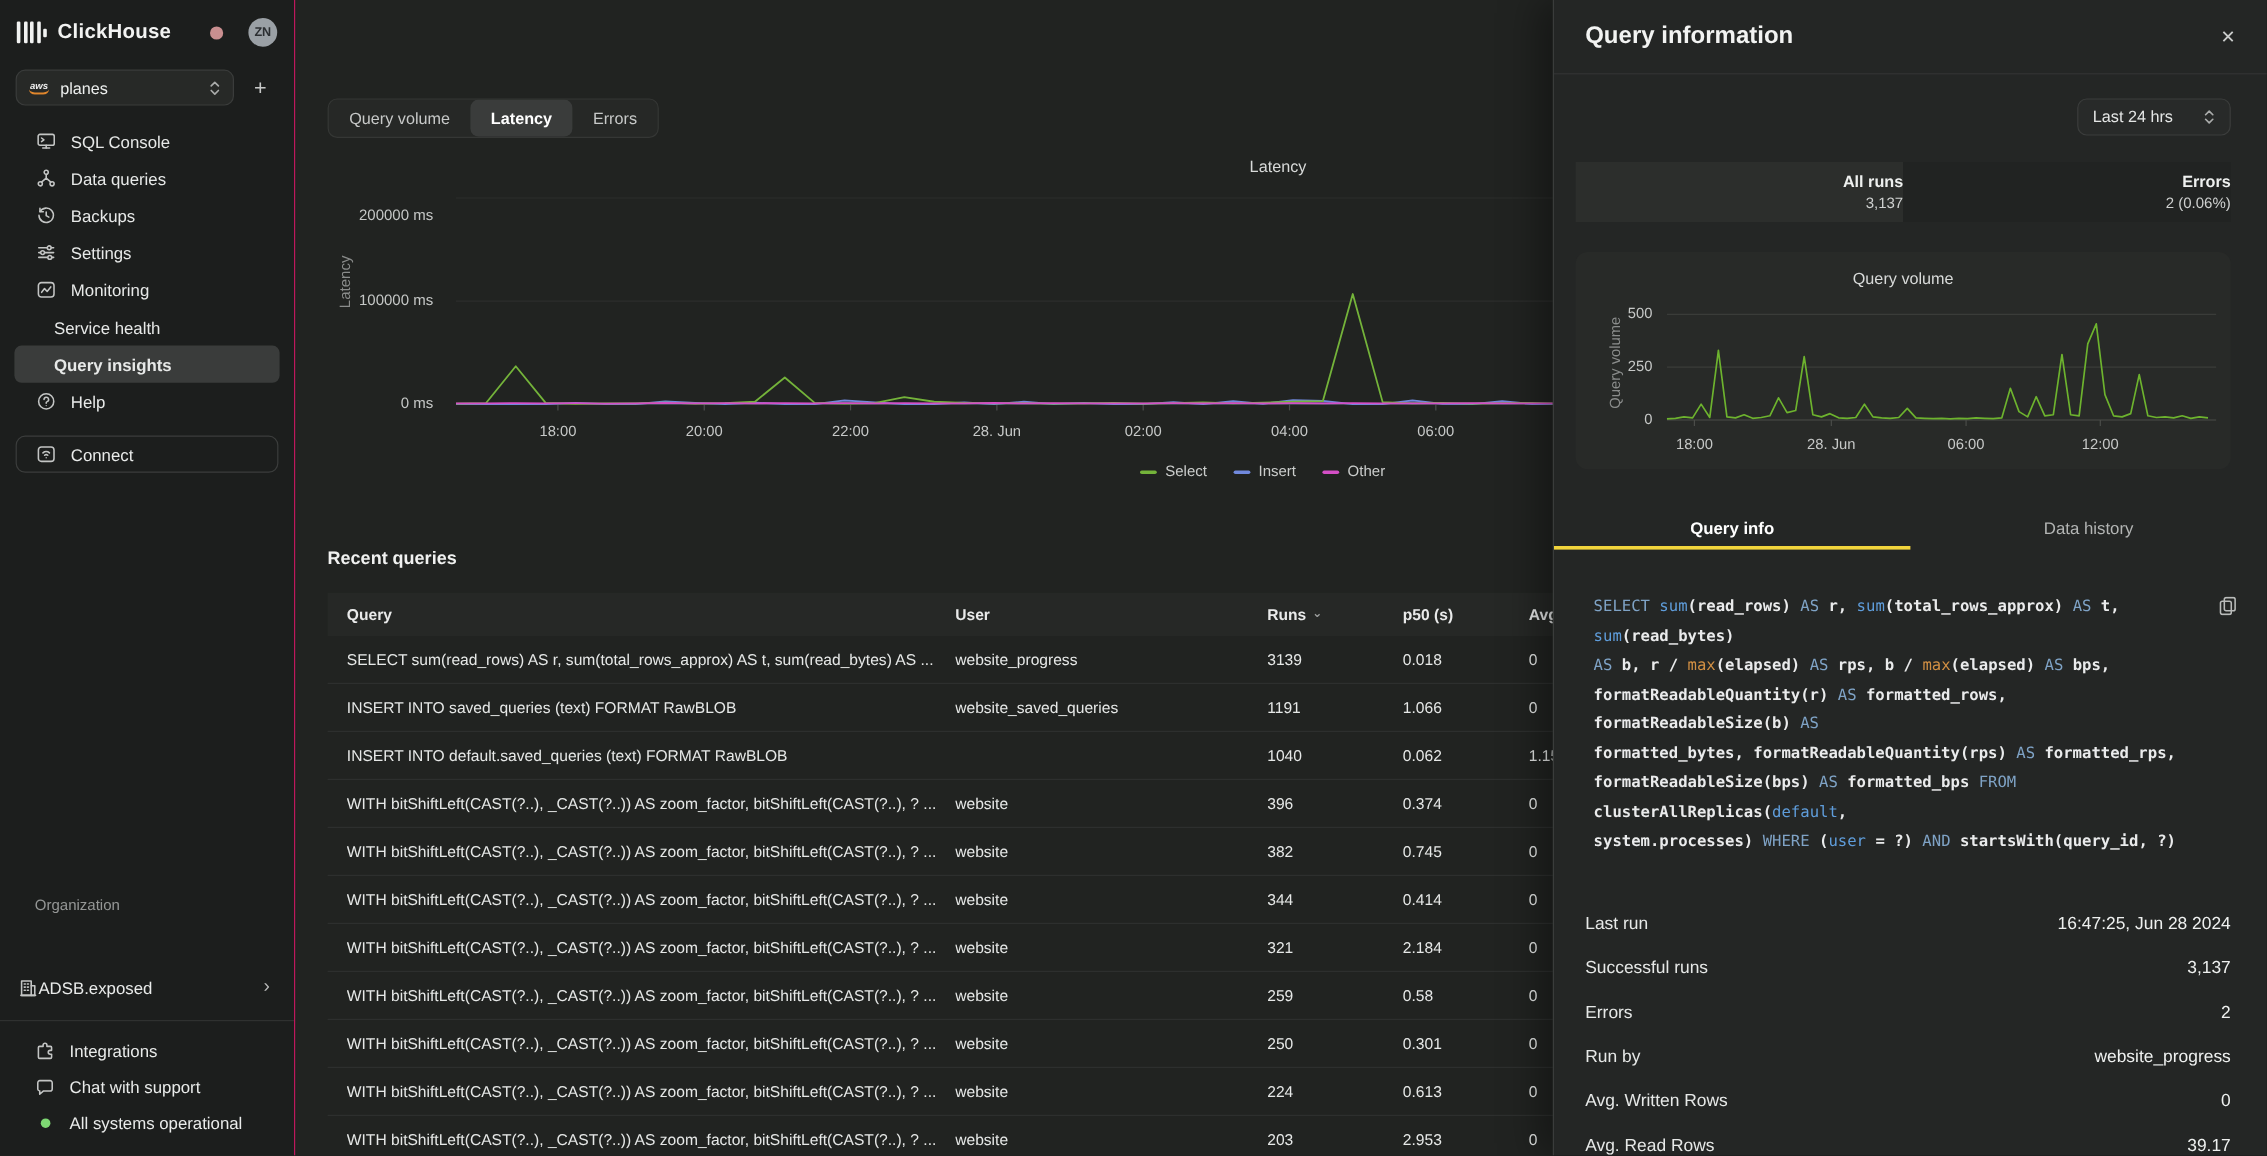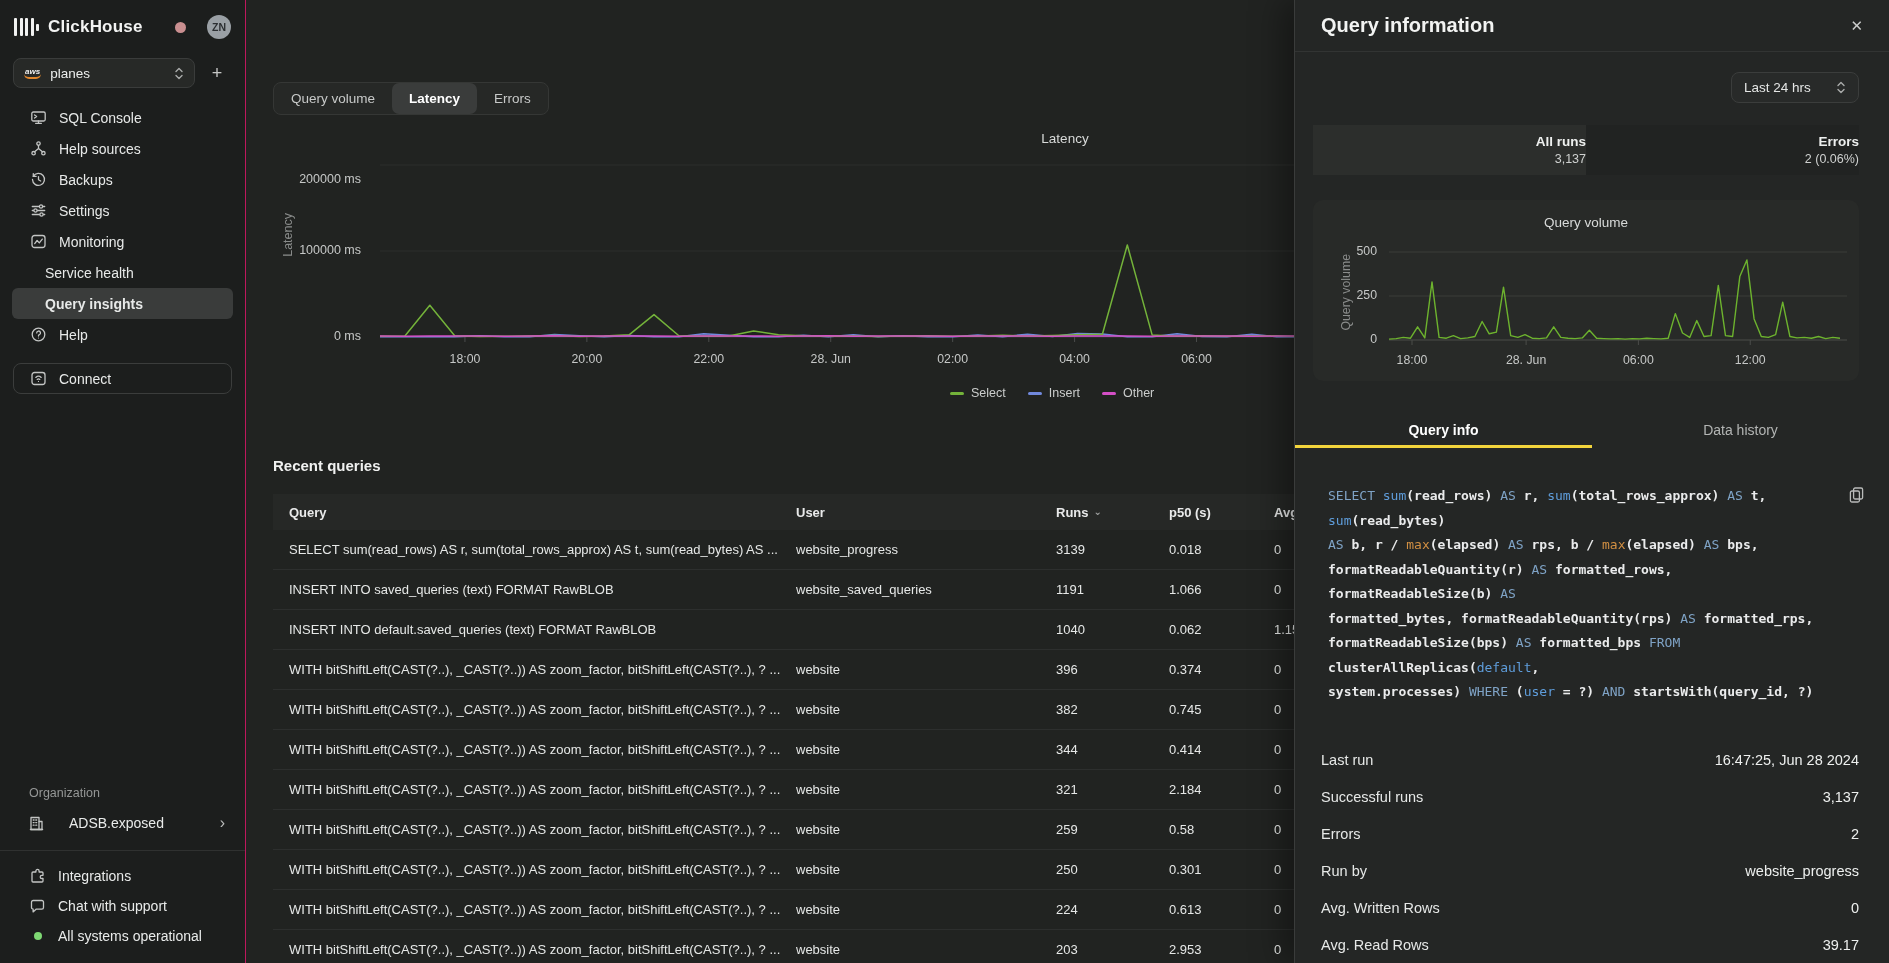--- a/index.html
+++ b/index.html
@@ -28,21 +28,21 @@
   .nav-item { height:31px; margin:0 12px; padding:0 10px 0 18px; border-radius:6px; display:flex; align-items:center; gap:12px; font-size:14px; color:#e7e9e8; cursor:pointer; }
   .nav-item.indent { padding-left:33px; }
   .nav-item.active { background:#3a3c3b;font-weight:bold; }
   .nav-icon { width:17px; height:17px; color:#c3c5c4; flex:0 0 17px; }
   .nav-icon svg { display:block; }
 
   .connect-btn { margin:13px 13px 0 13px; height:31px; border:1px solid #3b3d3c; border-radius:8px; display:flex; align-items:center; gap:12px; padding:0 10px 0 16px; font-size:14px; color:#e9ebea; cursor:pointer; }
   .side-spacer { flex:1; }
   .org-label { padding-left:29px; font-size:12.5px; color:#95979
 6; color:#959796; margin-bottom:8px; }
-  .org-row { height:30px; display:flex; align-items:center; gap:24px; padding:0 20px 0 28px; font-size:14px; color:#e9ebea; cursor:pointer; }
+  .org-row { height:30px; display:flex; align-items:center; gap:0; padding:0 20px 0 15px; font-size:14px; color:#e9ebea; cursor:pointer;margin-top:39px; }
   .org-chevron { margin-left:auto; color:#b9bbba; font-size:16px; line-height:1; }
   .side-divider { border-top:1px solid #2f3130; margin:12px 0 10px 0; }
   .foot-item { height:30px; display:flex; align-items:center; gap:12px; padding:0 14px 0 29px; font-size:14px; color:#e9ebea; cursor:pointer; }
   .foot-item .nav-icon { display:flex; align-items:center; justify-content:center; }
   .status-dot { width:8px; height:8px; border-radius:50%; background:#7ed873; margin:0 4.5px; }
   .side-bottom-pad { height:12px; }
 
   
   .main { position:absolute; left:247px; top:0; width:1642px; height:963px; background:#212321; overflow:hidden; }
   .main-header { height:53px; border-bottom:1px solid #2f3130; display:flex; align-items:center; padding-left:26px; font-size:15px; font-weight:700; color:#f0f1f0; }
@@ -65,21 +65,21 @@
   .qtable { position:absolute; left:26px; top:494px; width:1078px; }
   .thead, .tr { display:grid; grid-template-columns:507px 260px 113px 105px 1fr; align-items:center; padding-left:16px; }
   .thead { height:36px; background:#262826; font-size:13px; font-weight:600; color:#e9eaea; }
   .th { display:flex; align-items:center; gap:5px; }
   .sort-caret { font-size:10px; color:#9fa1a0; line-height:1; }
   .tr { height:40px; border-bottom:1px solid #2d2f2e; font-size:13px; color:#e6e8e7; cursor:pointer; white-space:nowrap; overflow:hidden; }
   .tr > div { overflow:hidden; text-overflow:ellipsis; padding-right:14px; }
 
   
   .panel { position:absolute; left:1294px; top:0; width:595px; height:963px; background:#242625; border-left:1px solid #3a3c3b; box-shadow:-12px 0 30px rgba(0,0,0,.35); }
-  .panel-header { height:52px; display:flex; align-items:center; padding:0 26px; border-bottom:1px solid #323433; }
+  .panel-header { height:62px; display:flex; align-items:center; padding:0 26px; border-bottom:1px solid #323433; }
   .panel-title { flex:1; font-size:20px; font-weight:700; color:#f2f3f2; }
   .panel-close { font-size:15px; color:#cbcdcc; cursor:pointer; }
   .range-row { display:flex; justify-content:flex-end; padding:20px 30px 0 0; }
   .range-btn { width:128px; height:31px; background:#282a29; border:1px solid #3b3d3c; border-radius:8px; display:flex; align-items:center; justify-content:space-between; padding:0 12px; font-size:13.5px; color:#e4e6e5; cursor:pointer; }
   .sum-tabs { display:flex; margin:22px 30px 0 18px; }
   .sum-tab { flex:1; height:50px; background:#212322; display:flex; flex-direction:column; align-items:flex-end; justify-content:center; cursor:pointer; }
   .sum-tab.active { background:#2c2e2c; }
   .sum-label { font-size:13.5px; font-weight:700; color:#eef0ef; }
   .sum-value { font-size:12.5px; color:#cfd1d0; margin-top:3px; }
 
@@ -154,21 +154,21 @@
       </div>
       <div class="nav-item">
         <span class="nav-icon">
           <svg width="17" height="17" viewBox="0 0 17 17" fill="none" stroke="currentColor" stroke-width="1.3" stroke-linecap="round" stroke-linejoin="round">
             <circle cx="8.5" cy="3.6" r="1.7"></circle>
             <circle cx="3.6" cy="13.2" r="1.7"></circle>
             <circle cx="13.4" cy="13.2" r="1.7"></circle>
             <path d="M8.5 5.4v3M8.5 8.4l-3.9 3.4M8.5 8.4l3.9 3.4"></path>
           </svg>
         </span>
-        <span>Help sources</span>
+        <span>Data queries</span>
       </div>
       <div class="nav-item">
         <span class="nav-icon">
           <svg width="17" height="17" viewBox="0 0 17 17" fill="none" stroke="currentColor" stroke-width="1.3" stroke-linecap="round" stroke-linejoin="round">
             <path d="M3.3 5.4a6 6 0 1 1-.8 3.1"></path>
             <path d="M3.3 2.6v2.8h2.8"></path>
             <path d="M8.5 5.6v3.1l2.2 1.3"></path>
           </svg>
         </span>
         <span>Backups</span>

